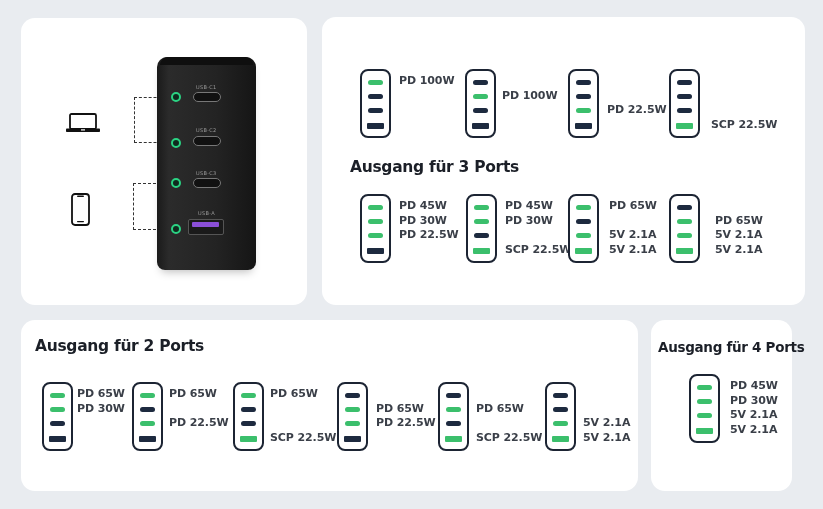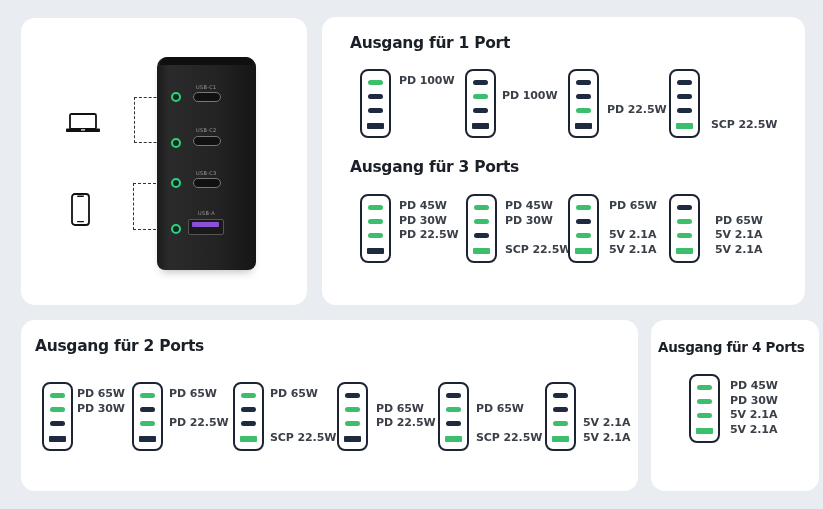--- a/index.html
+++ b/index.html
@@ -2,21 +2,21 @@
 <html><head>
 <meta charset="utf-8">
 <style>
   * { box-sizing: border-box; margin: 0; padding: 0; }
   html, body { width: 823px; height: 509px; overflow: hidden; }
   body { background: #e9ecf0; font-family: "DejaVu Sans", "Liberation Sans", sans-serif; color: #1c2433; position: relative; }
   .panel { position: absolute; background: #ffffff; border-radius: 14px; }
   #p-device { left: 21px; top: 18px; width: 286px; height: 287px; }
   #p-1port { left: 322px; top: 17px; width: 483px; height: 288px; }
   #p-2ports { left: 21px; top: 320px; width: 617px; height: 171px; }
-  #p-4ports { left: 651px; top: 320px; width: 168px; height: 171px; }
+  #p-4ports { left: 651px; top: 320px; width: 141px; height: 171px; }
 
   .title { position: absolute; font-weight: bold; font-size: 15.5px; color: #1b1f27; letter-spacing: -0.3px; white-space: nowrap; }
   .title.small { font-size: 13.5px; }
 
   .port-icon { position: absolute; width: 31px; height: 69px; border: 2px solid #1c2433; border-radius: 8px; background: #fff; }
   .bar { position: absolute; left: 6px; width: 15px; height: 5px; border-radius: 3px; background: #1d2a3f; }
   .bar.b1 { top: 9px; } .bar.b2 { top: 23px; } .bar.b3 { top: 37px; }
   .bar.b4 { top: 52px; border-radius: 1px; height: 6px; left: 5px; width: 17px; }
   .bar.on { background: #3bbf6c; }
 
@@ -62,21 +62,20 @@
   <div class="usba" style="left:31px;top:162px;">
       <div class="tongue"></div>
     </div>
   <div class="led" style="left:14px;top:35px;"></div>
   <div class="led" style="left:14px;top:81px;"></div>
   <div class="led" style="left:14px;top:121px;"></div>
   <div class="led" style="left:14px;top:167px;"></div>
 </div>
 
 <div class="panel" id="p-1port">
-  <div class="title" style="left:28px;top:17px;">Ausgang für 1 Port</div>
   <div class="title" style="left:28px;top:141px;text-align:right;">Ausgang für 3 Ports</div>
 </div>
 
 <div class="panel" id="p-2ports">
   <div class="title" style="left:14px;top:17px;">Ausgang für 2 Ports</div>
 </div>
 
 <div class="panel" id="p-4ports">
   <div class="title small" style="left:7px;top:19px;">Ausgang für 4 Ports</div>
 </div>

